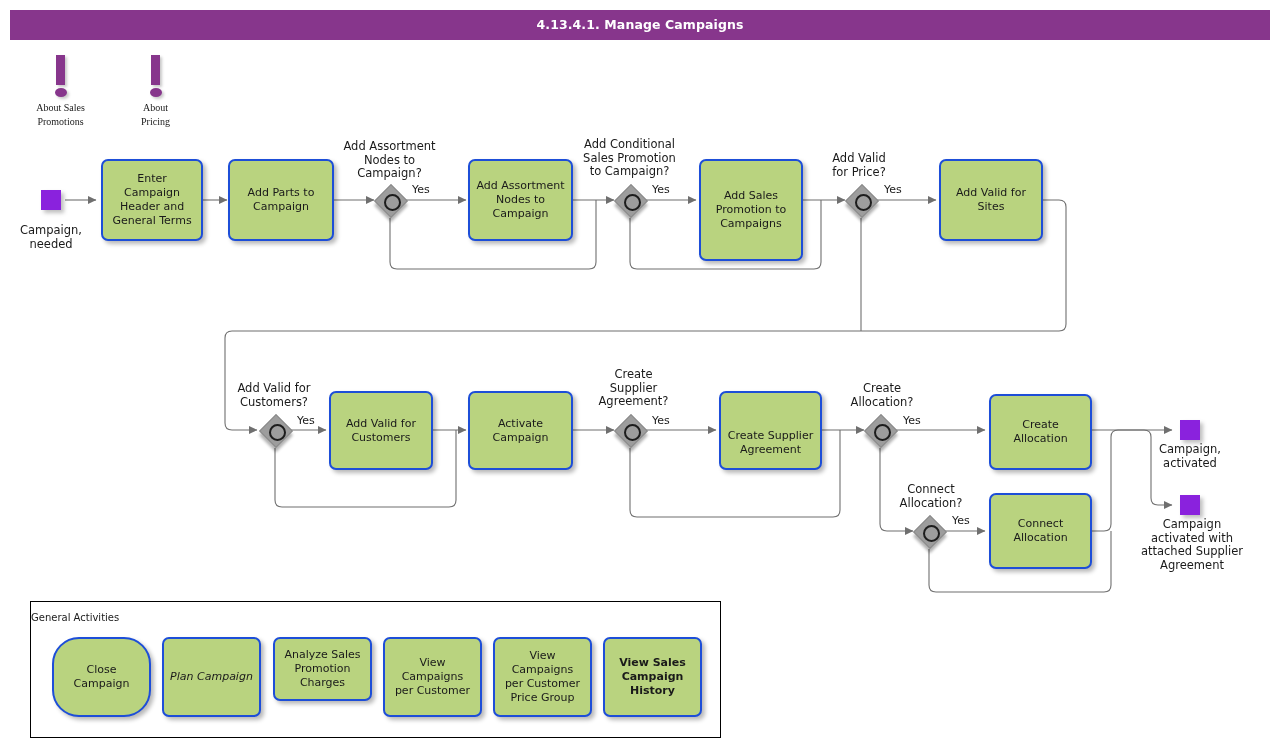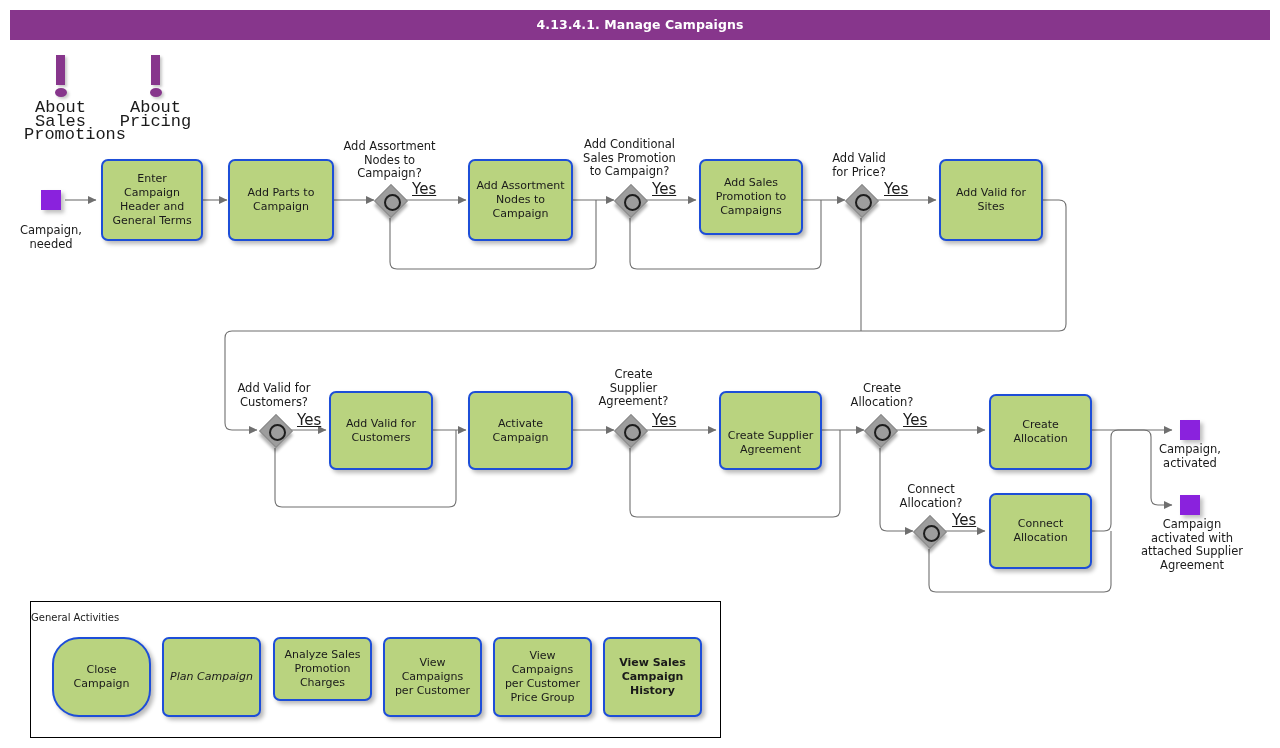--- a/index.html
+++ b/index.html
@@ -57,39 +57,38 @@
     box-shadow:3px 3px 4px rgba(0,0,0,0.25);
   }
 
   
   .lbl{
     position:absolute;text-align:center;color:#1a1a1a;
     font-size:11.5px;line-height:13.5px;white-space:pre-line;
     font-family:"DejaVu Sans","Liberation Sans",sans-serif;
   }
   .yes{
-    position:absolute;color:#1a1a1a;font-size:15px;line-height:13px;
-    font-family:"DejaVu Sans","Liberation Sans",sans-serif;
-    text-decoration:underline;
+    position:absolute;color:#1a1a1a;font-size:11px;line-height:13px;
+    font-family:"DejaVu Sans","Liberation Sans",sans-serif;
   }
 
   
   .ann{position:absolute;}
   .ann .bar{
     position:absolute;left:8px;top:0;width:9px;height:30px;
     background:#87368c;box-shadow:2px 2px 3px rgba(0,0,0,0.22);
   }
   .ann .dot{
     position:absolute;left:6.5px;top:33px;width:12px;height:9px;
     border-radius:50%;background:#87368c;box-shadow:2px 2px 3px rgba(0,0,0,0.22);
   }
   .ann .cap{
     position:absolute;left:-24px;top:46px;width:73px;text-align:center;
-    font-size:17px;line-height:13.5px;color:#1a1a1a;white-space:pre-line;
-    font-family:Liberation Mono, monospace;
+    font-size:10px;line-height:13.5px;color:#1a1a1a;white-space:pre-line;
+    font-family:Liberation Serif, serif;
   }
 
   
   .group{
     position:absolute;box-sizing:border-box;
     border:1.6px solid #000000;background:#ffffff;
   }
   .group .gtitle{
     position:absolute;left:0;top:10px;width:100%;
     font-size:10px;color:#1a1a1a;
@@ -194,21 +193,21 @@
     <span style="white-space:pre-line;">Add Parts to
 Campaign</span>
   </div>
 
   <div class="task" style="left:468px;top:159px;width:105px;height:82px;">
     <span style="white-space:pre-line;">Add Assortment
 Nodes to
 Campaign</span>
   </div>
 
-  <div class="task" style="left:699px;top:159px;width:104px;height:76px;">
+  <div class="task" style="left:699px;top:159px;width:104px;height:102px;">
     <span style="white-space:pre-line;">Add Sales
 Promotion to
 Campaigns</span>
   </div>
 
   <div class="task" style="left:939px;top:159px;width:104px;height:82px;">
     <span style="white-space:pre-line;">Add Valid for
 Sites</span>
   </div>
 

